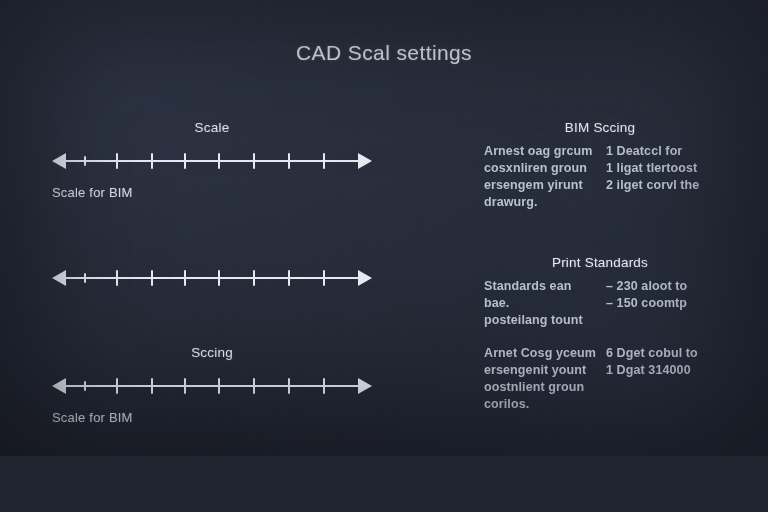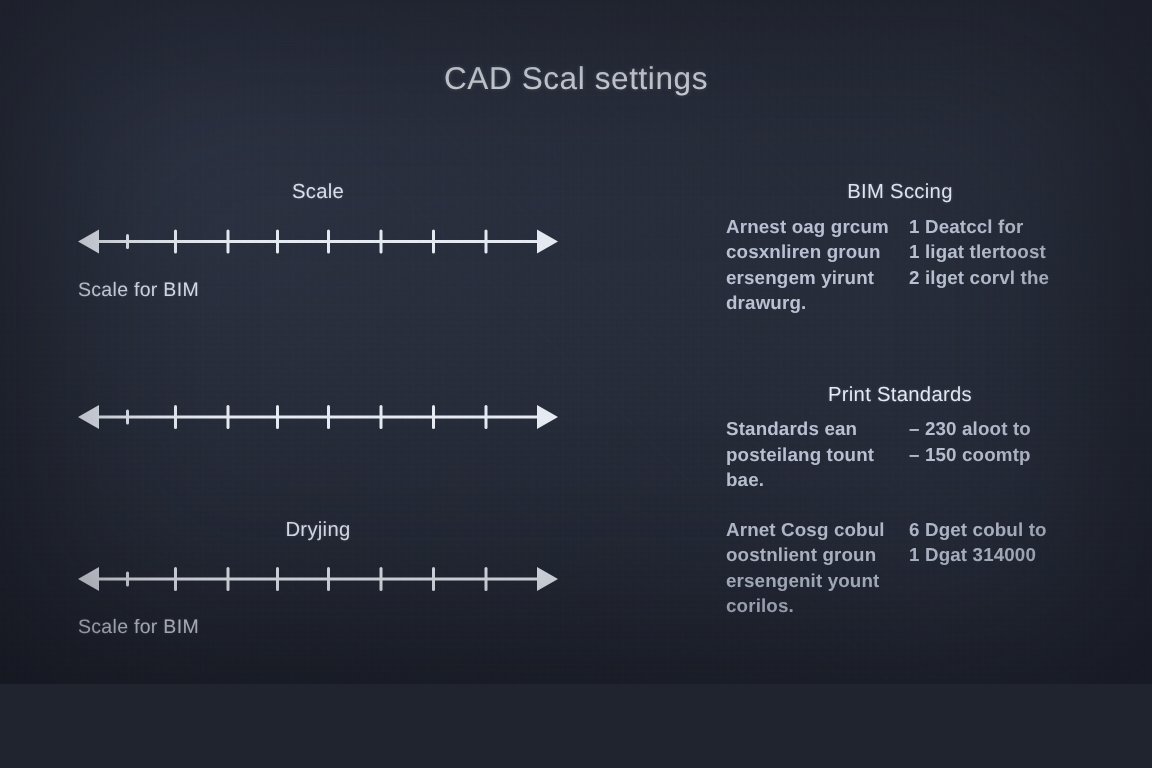--- a/index.html
+++ b/index.html
@@ -226,35 +226,35 @@
         <div class="tick tick-tall" style="left:236px;"></div>
         <div class="tick tick-tall" style="left:271px;"></div>
       </div>
     </div>
 
     <div class="textblock">
       <div class="block-heading">Print Standards</div>
       <div class="block-body">
         <div class="col-a">
           <div class="body-line">Standards ean</div>
+          <div class="body-line">bae.</div>
           <div class="body-line">posteilang tount</div>
-          <div class="body-line">bae.</div>
         </div>
         <div class="col-b">
           <div class="body-line">– 230 aloot to</div>
           <div class="body-line">– 150 coomtp</div>
         </div>
       </div>
     </div>
   </div>
 
   <div class="row row-3">
 
     <div class="scalebar">
-      <div class="scale-label">Dryjing</div>
+      <div class="scale-label">Sccing</div>
 
       <div class="axis-wrap">
         <div class="arrow arrow-left"></div>
         <div class="axis-line"></div>
         <div class="arrow arrow-right"></div>
         <div class="tick tick-short" style="left:32px;"></div>
         <div class="tick tick-tall" style="left:64px;"></div>
         <div class="tick tick-tall" style="left:99px;"></div>
         <div class="tick tick-tall" style="left:132px;"></div>
         <div class="tick tick-tall" style="left:166px;"></div>
@@ -262,23 +262,23 @@
         <div class="tick tick-tall" style="left:236px;"></div>
         <div class="tick tick-tall" style="left:271px;"></div>
       </div>
 
       <div class="scale-caption">Scale for BIM</div>
     </div>
 
     <div class="textblock">
       <div class="block-body">
         <div class="col-a">
-          <div class="body-line">Arnet Cosg cobul</div>
+          <div class="body-line">Arnet Cosg yceum</div>
+          <div class="body-line">ersengenit yount</div>
           <div class="body-line">oostnlient groun</div>
-          <div class="body-line">ersengenit yount</div>
           <div class="body-line">corilos.</div>
         </div>
         <div class="col-b">
           <div class="body-line">6 Dget cobul to</div>
           <div class="body-line">1 Dgat 314000</div>
         </div>
       </div>
     </div>
   </div>
 

